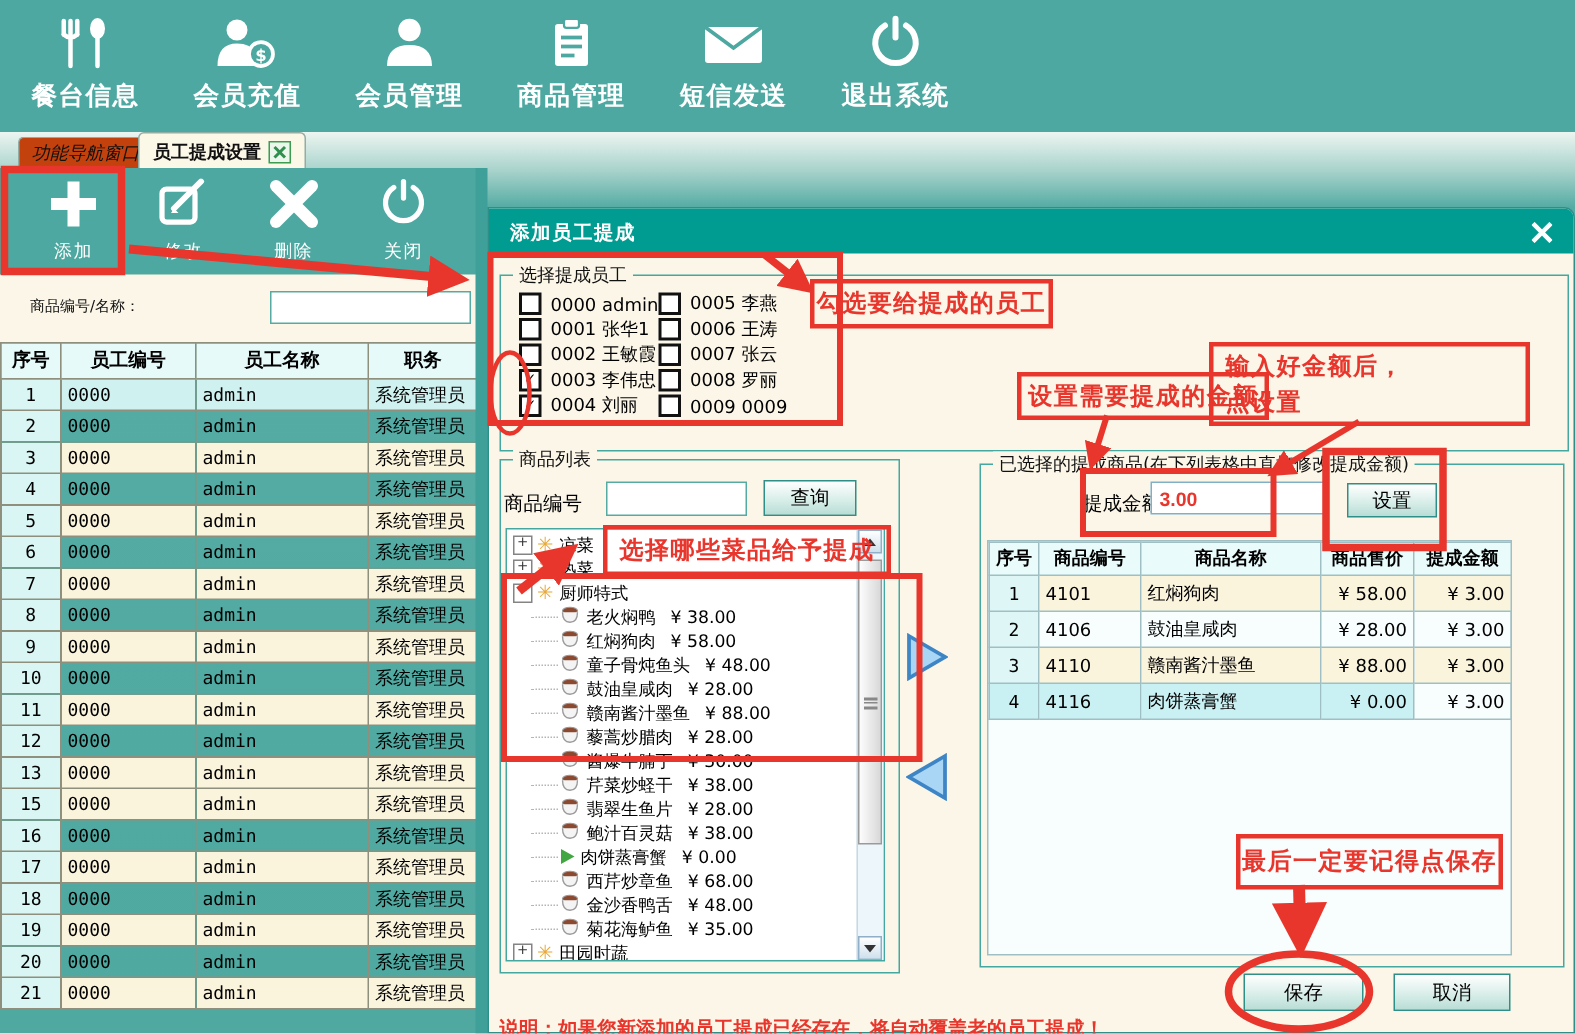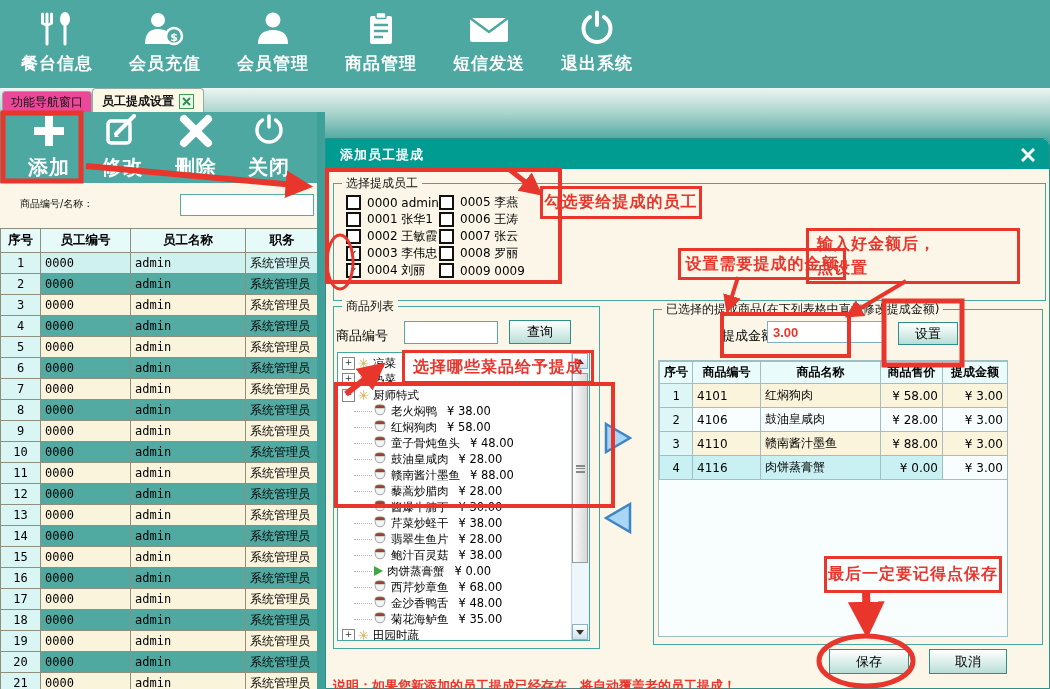--- a/index.html
+++ b/index.html
@@ -12,29 +12,29 @@
            padding:9px 0 0 16px;box-sizing:content-box;gap:26px;}
   .tb-item{width:82px;display:flex;flex-direction:column;align-items:center;gap:3px;cursor:pointer;}
   .tb-item .ic{height:40px;display:flex;align-items:center;justify-content:center;}
   .tb-item .lb{color:#fff;font-size:17px;font-weight:bold;letter-spacing:1px;white-space:nowrap;}
   
   #main-bg{left:0;top:88px;width:1050px;height:601px;
            background:linear-gradient(180deg,#EDF5F1 0px,#A7D2CB 26px,#55ACA4 50px,#4FA9A1 100%);}
   
   .tab{border:1px solid #93ACA4;border-bottom:none;border-radius:4px 4px 0 0;
        font-size:12px;color:#111;display:flex;align-items:center;justify-content:center;gap:5px;cursor:pointer;}
-  #tab-nav{left:2px;top:91px;width:88px;height:21px;background:#ec4899;}
+  #tab-nav{left:12px;top:91px;width:88px;height:21px;background:#c2410c;font-style:italic;}
   #tab-commission{left:92px;top:88px;width:110px;height:24px;background:#FCF8E8;font-weight:bold;}
   #tab-close{width:13px;height:13px;background:#EAF7EA;border:1px solid #3C9C4F;
              display:flex;align-items:center;justify-content:center;cursor:pointer;}
   
   #left-teal{left:0;top:112px;width:318px;height:71px;background:#4CA8A0;
              display:flex;align-items:center;padding:0 16px;box-sizing:border-box;justify-content:space-between;}
   .panel-btn{width:66px;display:flex;flex-direction:column;align-items:center;gap:2px;cursor:pointer;}
-  .panel-btn .lb{color:#fff;font-size:20px;font-weight:bold;letter-spacing:1px;}
+  .panel-btn .lb{color:#fff;font-size:12px;font-weight:normal;letter-spacing:1px;}
   #filter-row{left:0;top:183px;width:318px;height:45px;background:#FBF6E7;}
   #filter-label{left:20px;top:14px;font-size:10px;color:#111;text-align:center;}
   #filter-input{left:180px;top:11px;width:126px;height:20px;border:1px solid #55AAA2;background:#fff;font-size:12px;padding:0 3px;}
   #emp-table-wrap{left:0;top:228px;width:318px;height:461px;overflow:hidden;}
   table{border-collapse:collapse;table-layout:fixed;}
   #emp-table{width:318px;}
   #emp-table th{background:#E6FAFA;font-size:12.5px;height:23px;border:1px solid #8F8F7D;font-weight:bold;padding:0;}
   #emp-table td{height:20px;border:1px solid #8F8F7D;font-size:12px;padding:0 0 0 4px;white-space:nowrap;overflow:hidden;}
   #emp-table td.seq{background:#D9F6F4;text-align:center;padding:0;font-family:"DejaVu Sans Mono",monospace;}
   #emp-table tr.odd td.d{background:#FBF4DC;}
@@ -328,26 +328,20 @@
           <td class="d">系统管理员</td>
         </tr>
         <tr class="">
           <td class="seq">12</td>
           <td class="d mono">0000</td>
           <td class="d mono">admin</td>
           <td class="d">系统管理员</td>
         </tr>
         <tr class="odd">
           <td class="seq">13</td>
-          <td class="d mono">0000</td>
-          <td class="d mono">admin</td>
-          <td class="d">系统管理员</td>
-        </tr>
-        <tr class="">
-          <td class="seq">14</td>
           <td class="d mono">0000</td>
           <td class="d mono">admin</td>
           <td class="d">系统管理员</td>
         </tr>
         <tr class="odd">
           <td class="seq">15</td>
           <td class="d mono">0000</td>
           <td class="d mono">admin</td>
           <td class="d">系统管理员</td>
         </tr>

